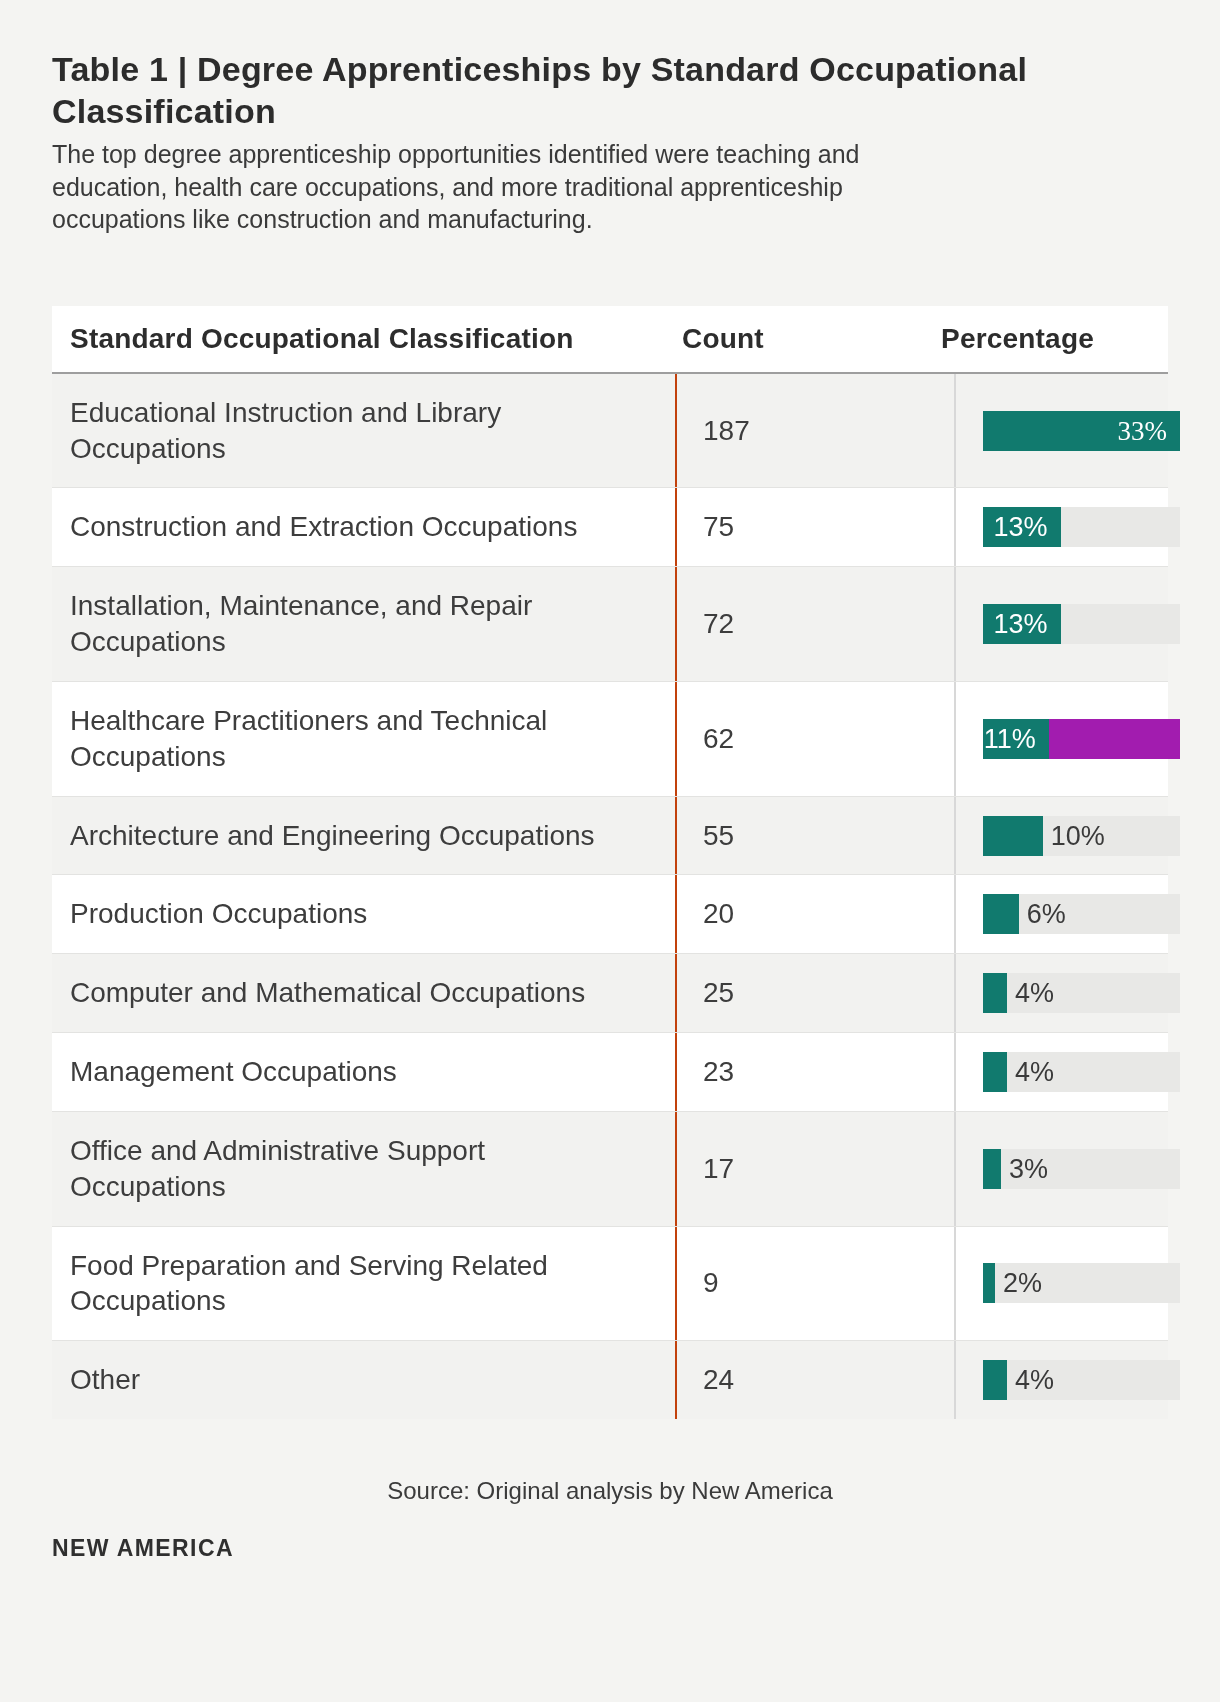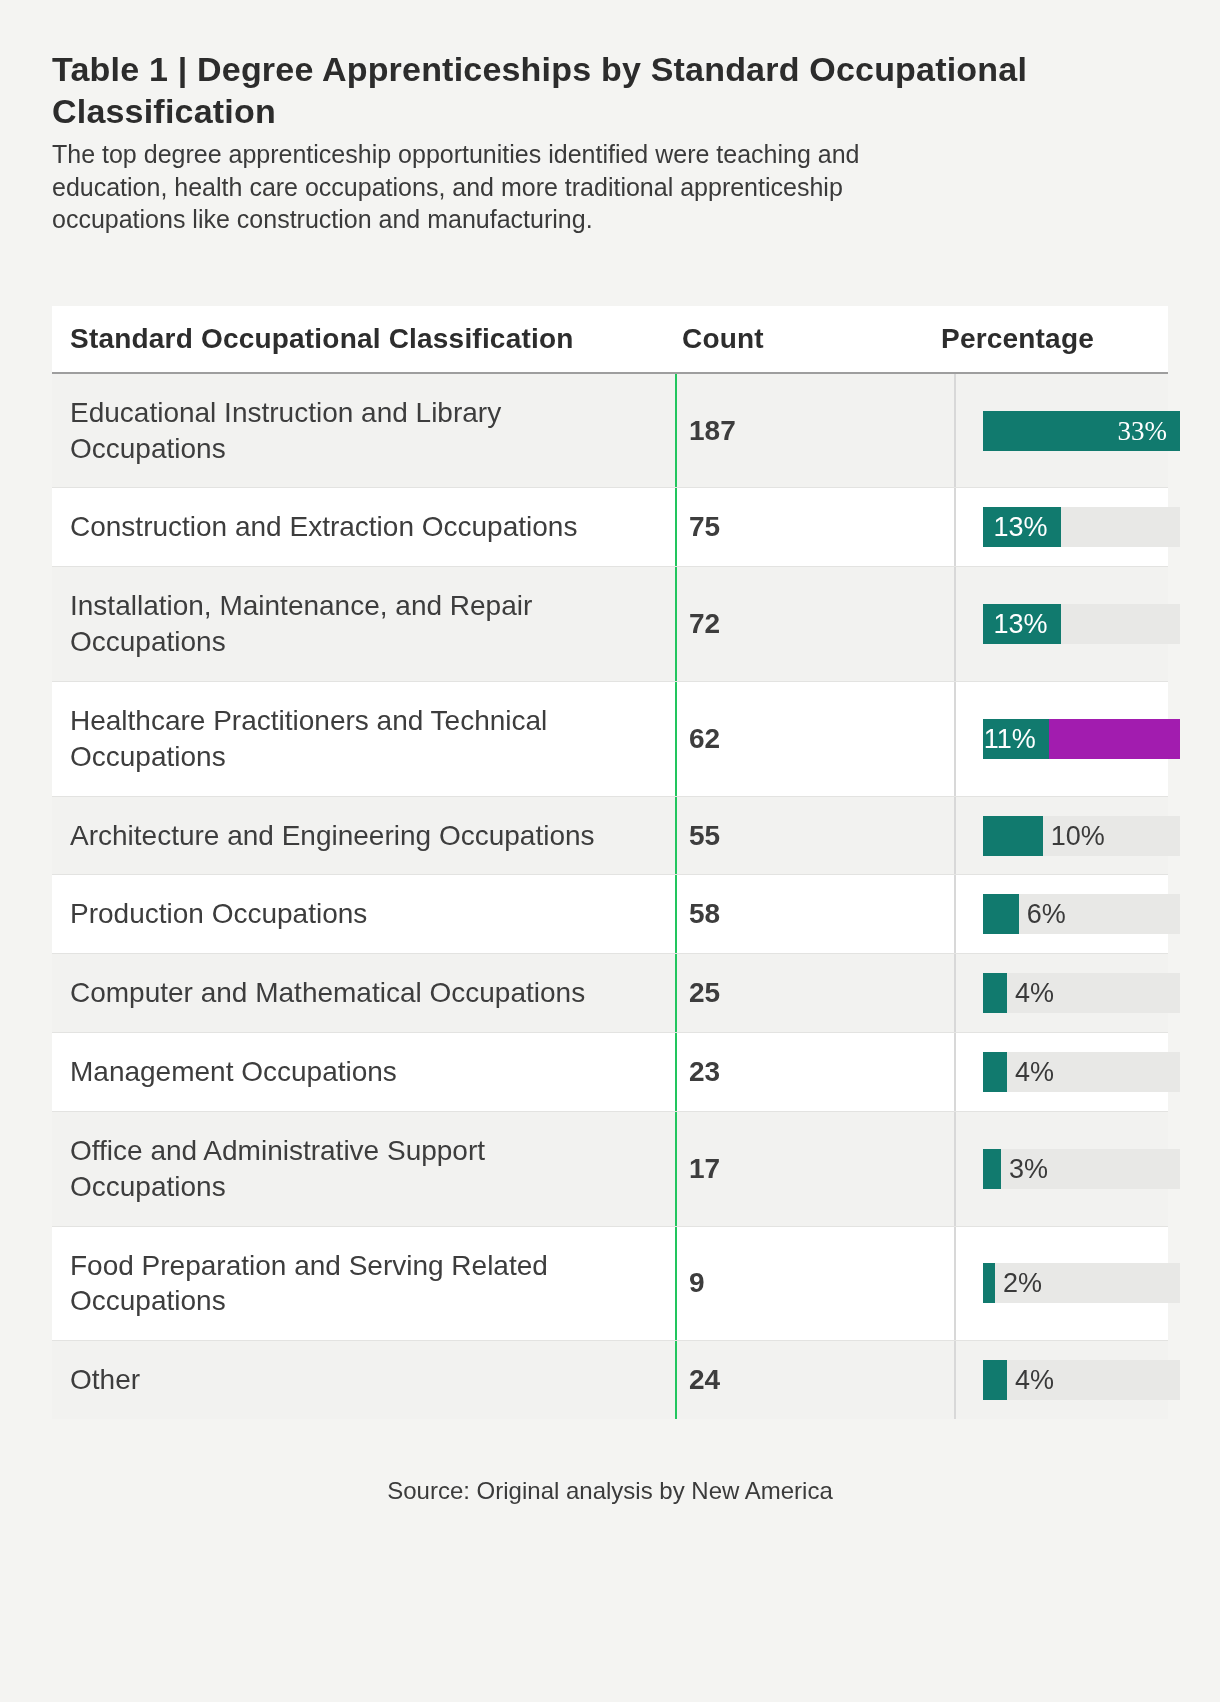--- a/index.html
+++ b/index.html
@@ -63,25 +63,24 @@
 
   .cell { display: flex; align-items: center; }
   .cell-label {
     padding: 21px 24px 21px 18px;
     font-size: 28px;
     line-height: 1.28;
     color: #3d3d3d;
   }
   .cell-label .label-text { max-width: 545px; }
   .cell-count {
-    border-left: 2px solid #22c55e;
-    padding-left: 12px;
+    border-left: 2px solid #c2410c;
+    padding-left: 26px;
     font-size: 28px;
     color: #3d3d3d;
-    font-weight: bold;
   }
   .cell-bar {
     border-left: 2px solid #d8d8d8;
     padding: 18px 30px 18px 27px;
   }
   .track {
     position: relative;
     width: 100%;
     height: 40px;
   }
@@ -188,21 +187,21 @@
         <div class="fill" style="width: 30.303%; background: rgb(17, 122, 110);"></div>
         <span class="pct-label outside" style="left: calc(30.303% + 8px);">10%</span>
       </div>
     </div>
   </div>
 
   <div class="row">
     <div class="cell cell-label">
       <span class="label-text">Production Occupations</span>
     </div>
-    <div class="cell cell-count">58</div>
+    <div class="cell cell-count">20</div>
     <div class="cell cell-bar">
       <div class="track" style="background: rgb(232, 232, 230);">
         <div class="fill" style="width: 18.1818%; background: rgb(17, 122, 110);"></div>
         <span class="pct-label outside" style="left: calc(18.1818% + 8px);">6%</span>
       </div>
     </div>
   </div>
 
   <div class="row">
     <div class="cell cell-label">
@@ -265,13 +264,14 @@
       <div class="track" style="background: rgb(232, 232, 230);">
         <div class="fill" style="width: 12.1212%; background: rgb(17, 122, 110);"></div>
         <span class="pct-label outside" style="left: calc(12.1212% + 8px);">4%</span>
       </div>
     </div>
   </div>
 </div>
   </div>
 
   <p class="source">Source: Original analysis by New America</p>
+  <p class="logo">NEW AMERICA</p>
 </div>
 
 </body></html>

